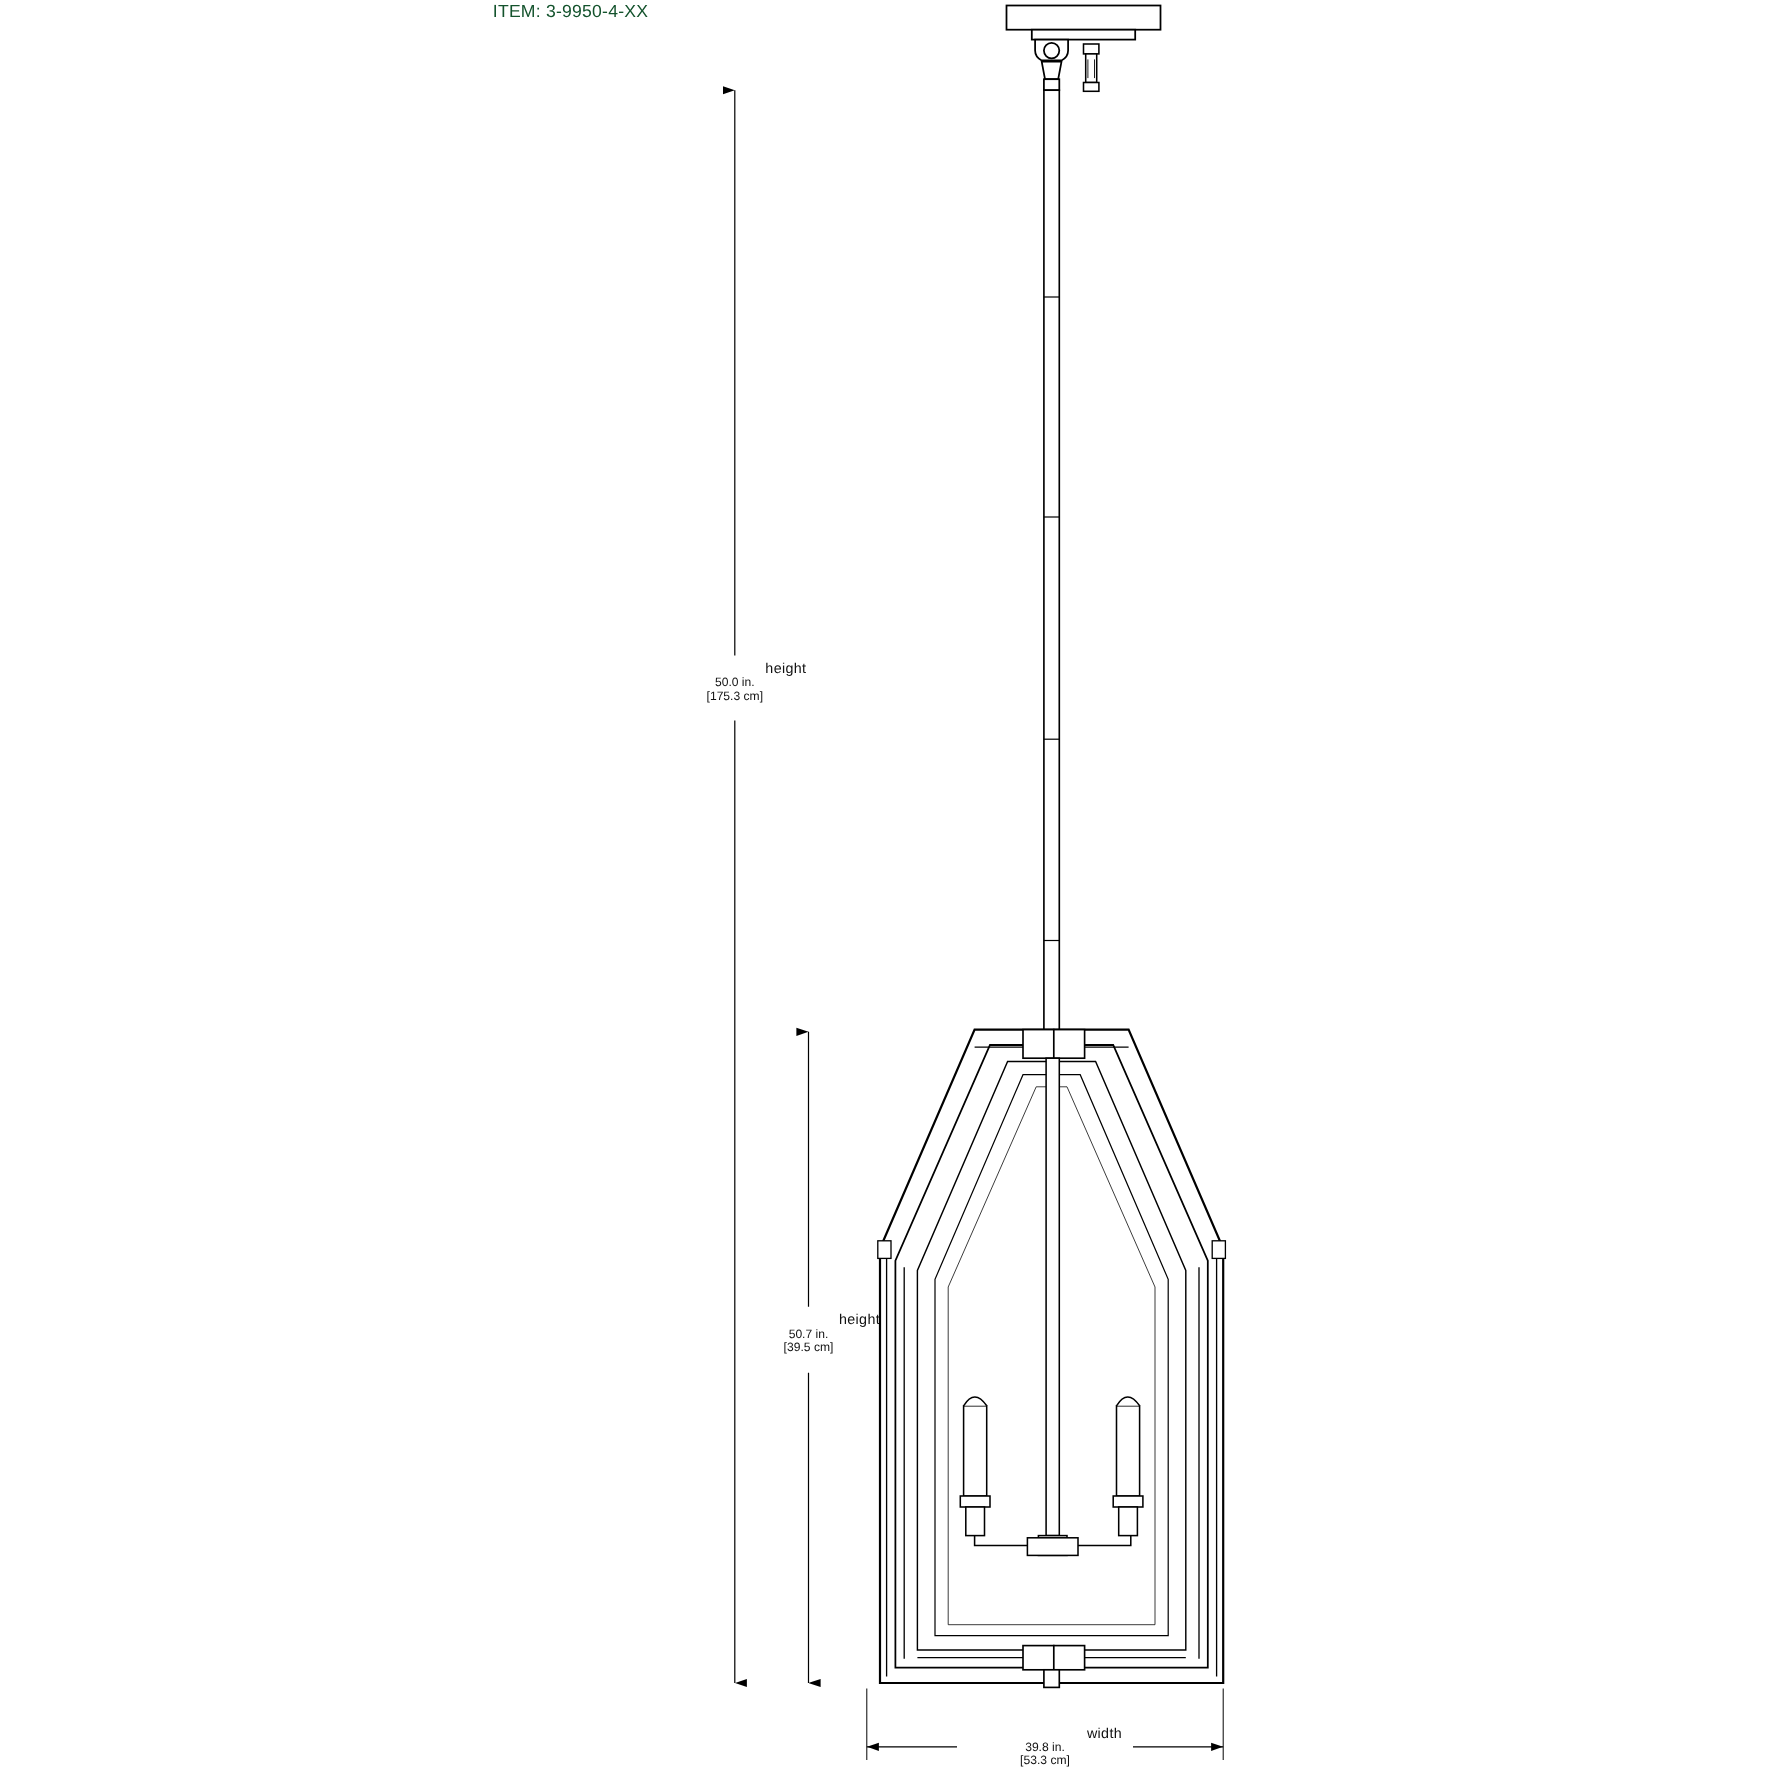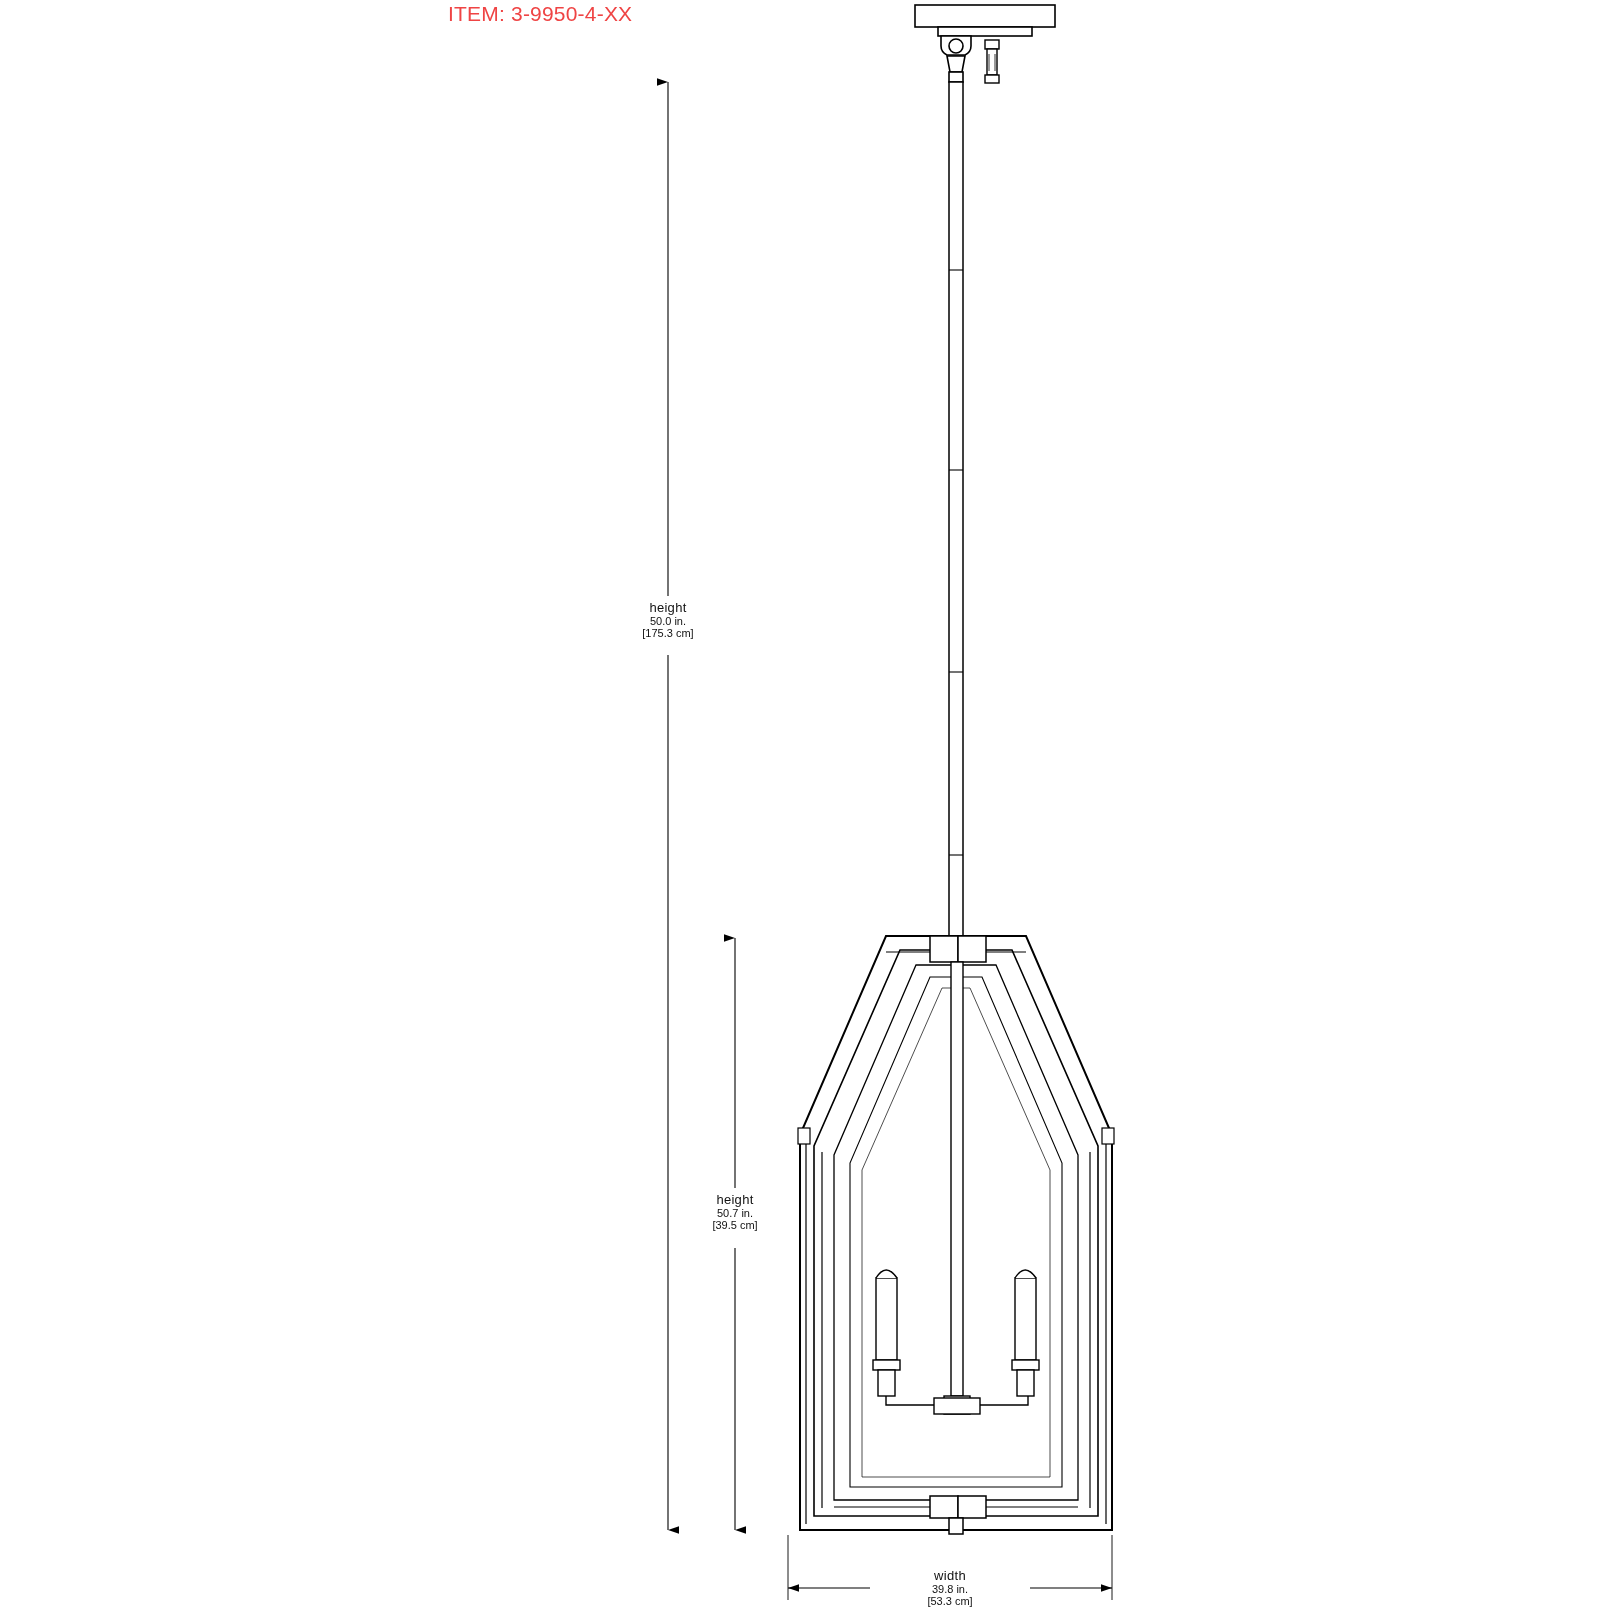--- a/index.html
+++ b/index.html
@@ -18,36 +18,37 @@
   #sheet {
     position: absolute;
     left: 0; top: 0;
     width: 1608px;
     height: 1608px;
   }
   .item-title {
     position: absolute;
     left: 448px;
     top: 2px;
-    font-size: 21px;
+    font-size: 16px;
     letter-spacing: 0.2px;
     white-space: nowrap;
-    color: #ef4444;
+    color: #14532d;
   }
   .dim-label {
     position: absolute;
     text-align: center;
     font-size: 11px;
     line-height: 12.5px;
     color: #111;
     white-space: nowrap;
   }
   .dim-label .lab {
     font-size: 13px;
     letter-spacing: 0.3px;
+    text-align: right;
   }
   #overall-height-label {
     left: 603px;
     top: 602px;
     width: 130px;
   }
   #fixture-height-label {
     left: 670px;
     top: 1194px;
     width: 130px;

